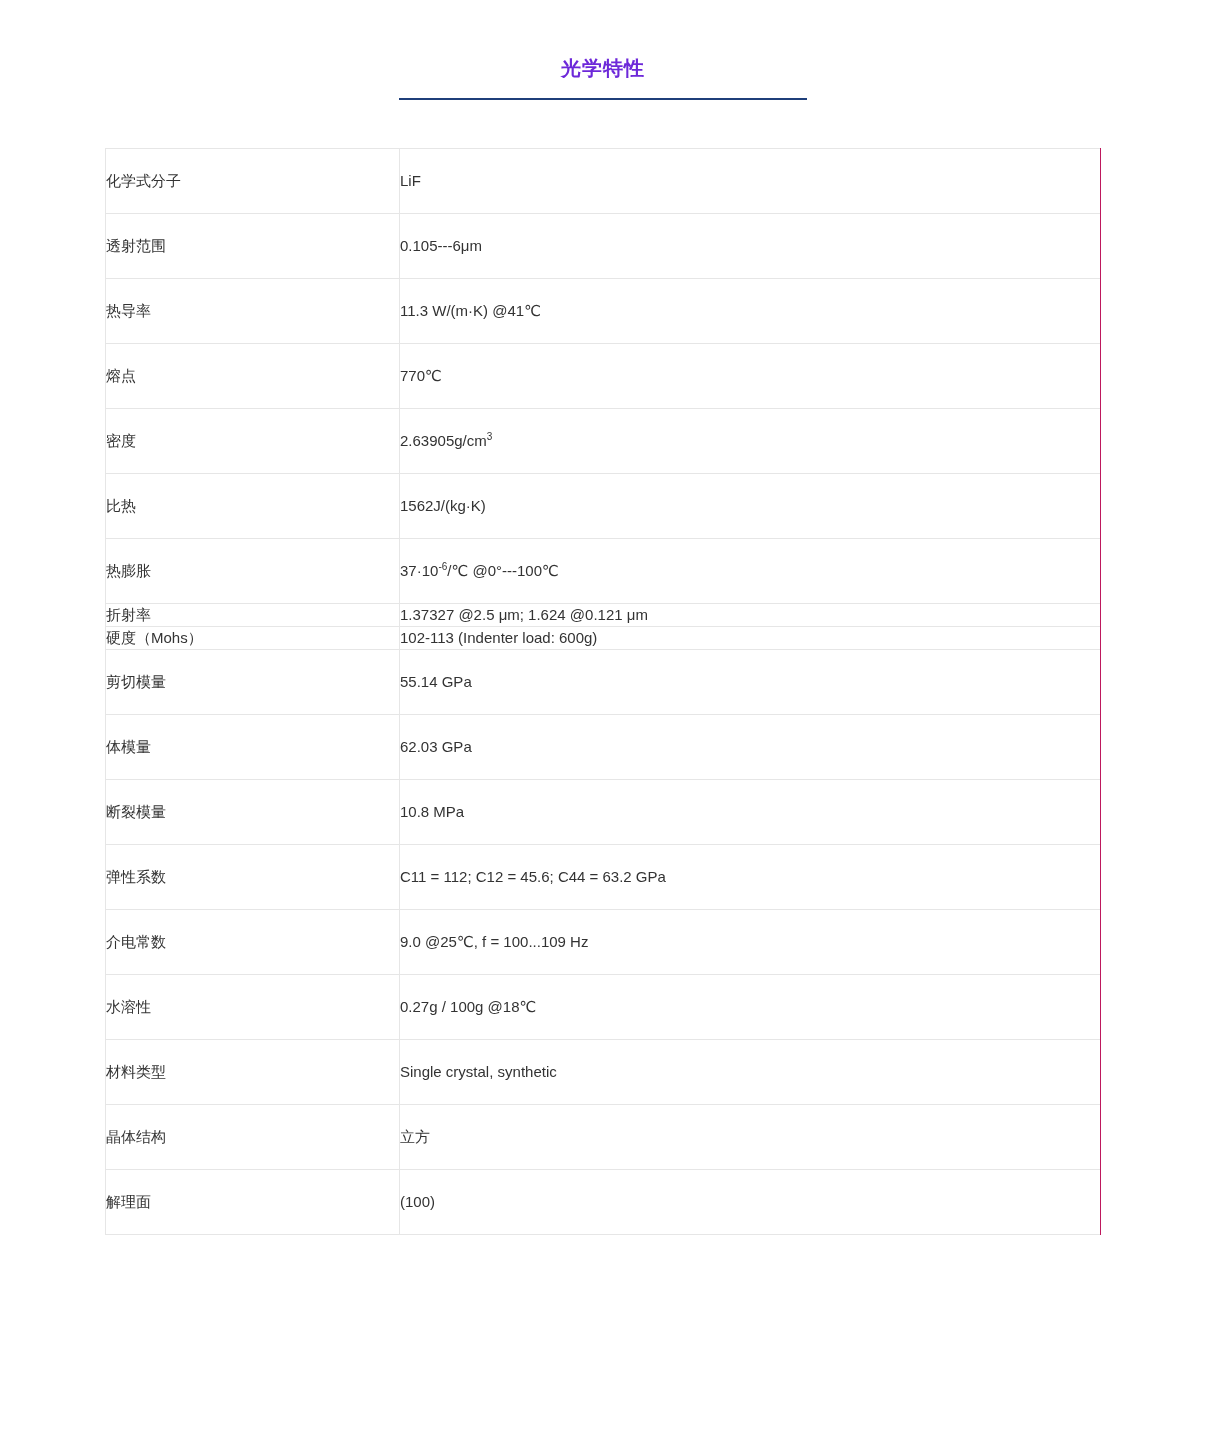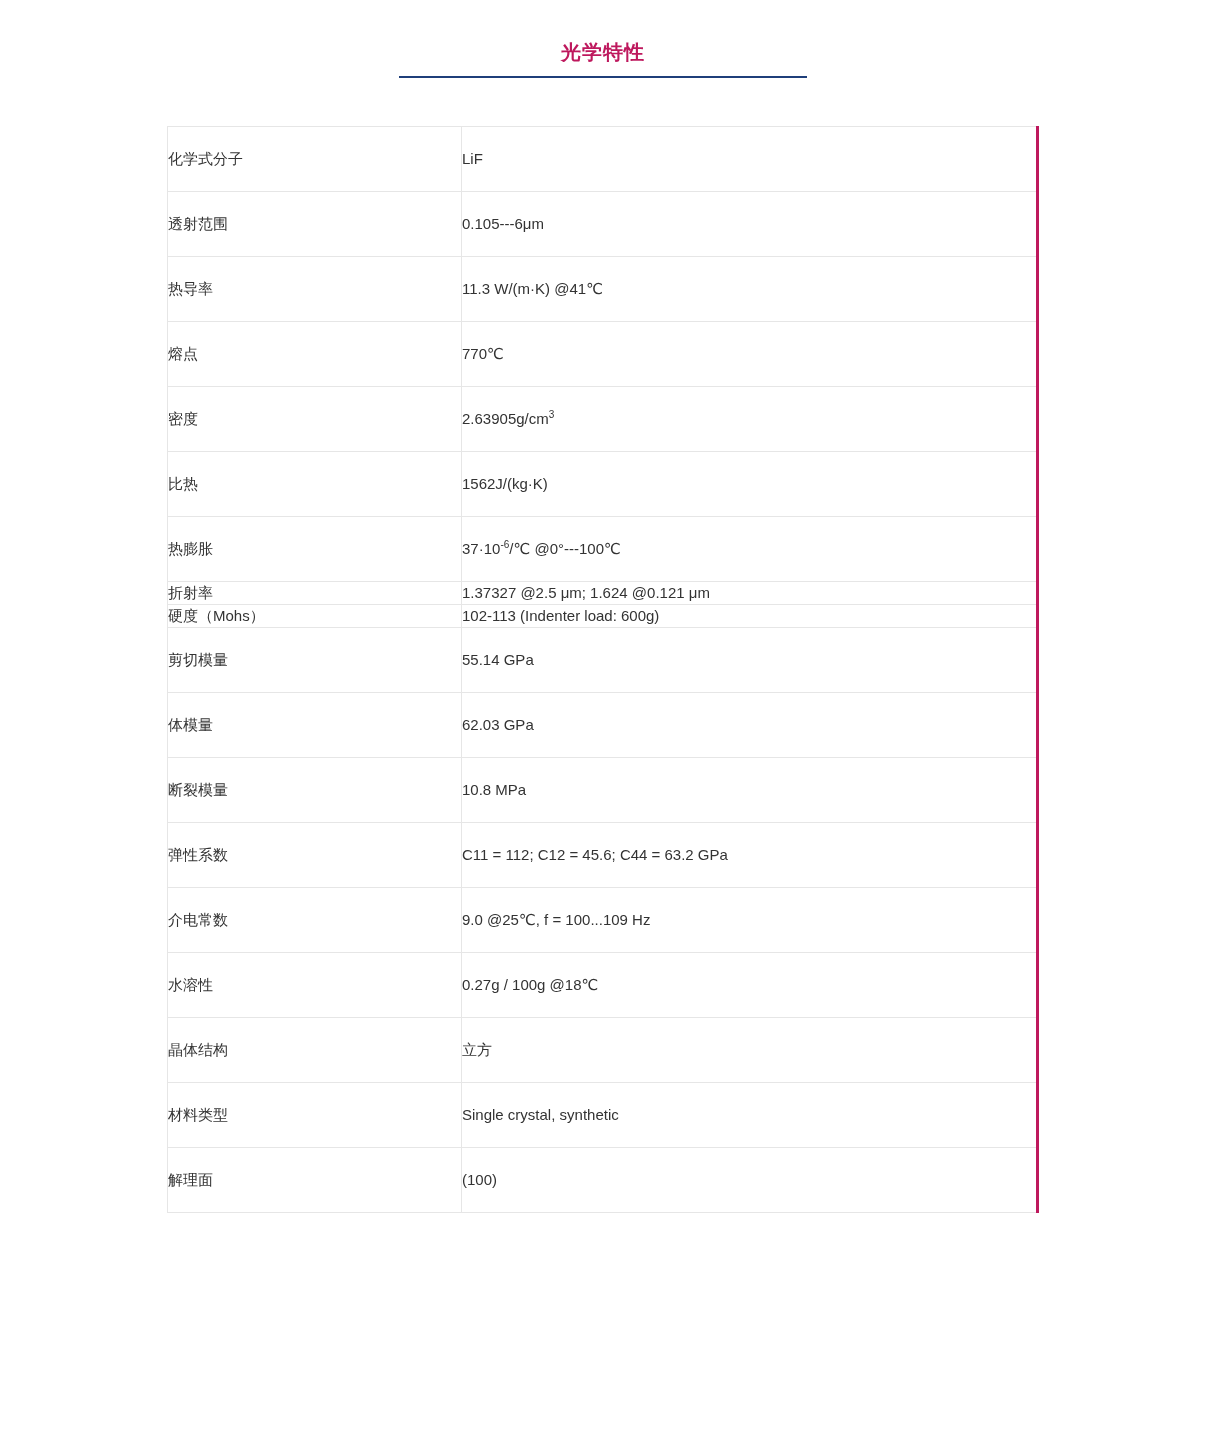--- a/index.html
+++ b/index.html
@@ -20,35 +20,35 @@
     position: relative;
     padding-top: 38px;
   }
   
   .title-wrap {
     text-align: center;
   }
   .title {
     font-size: 20px;
     font-weight: bold;
-    color: #be185d;
+    color: #6d28d9;
     letter-spacing: 1px;
     line-height: 28px;
-    margin: 0;
+    margin: 16px;
   }
   .title-rule {
     width: 408px;
     height: 2px;
     background: #1f3f7a;
     margin: 10px auto 0 auto;
   }
   
   .table-wrap {
     margin: 48px auto 0 auto;
-    width: 872px;
+    width: 996px;
   }
   table.spec {
     width: 100%;
     border-collapse: collapse;
     table-layout: fixed;
   }
   table.spec tr {
     border-bottom: 1px solid #e6e6e6;
   }
   table.spec tr:first-child {
@@ -63,21 +63,21 @@
   }
   td.key {
     width: 294px;
     padding-left: 59px;
     border-right: 1px solid #e6e6e6;
     border-left: 1px solid #e6e6e6;
     color: #333333;
   }
   td.val {
     padding-left: 107px;
-    border-right: 3px solid #be185d;
+    border-right: 1px solid #be185d;
     color: #333333;
   }
   td.val .sup {
     font-size: 10px;
     vertical-align: super;
     line-height: 0;
   }
   
   tr.tight td { padding: 0 0; }
 </style>
@@ -148,26 +148,26 @@
           </tr>
           <tr>
             <td class="key">介电常数</td>
             <td class="val">9.0 @25℃, f = 100...109 Hz</td>
           </tr>
           <tr>
             <td class="key">水溶性</td>
             <td class="val">0.27g / 100g @18℃</td>
           </tr>
           <tr>
+            <td class="key">材料类型</td>
+            <td class="val">Single crystal, synthetic</td>
+          </tr>
+          <tr>
             <td class="key">晶体结构</td>
             <td class="val">立方</td>
-          </tr>
-          <tr>
-            <td class="key">材料类型</td>
-            <td class="val">Single crystal, synthetic</td>
           </tr>
           <tr>
             <td class="key">解理面</td>
             <td class="val">(100)</td>
           </tr>
         </tbody>
     </table>
   </div>
 
 </div>

